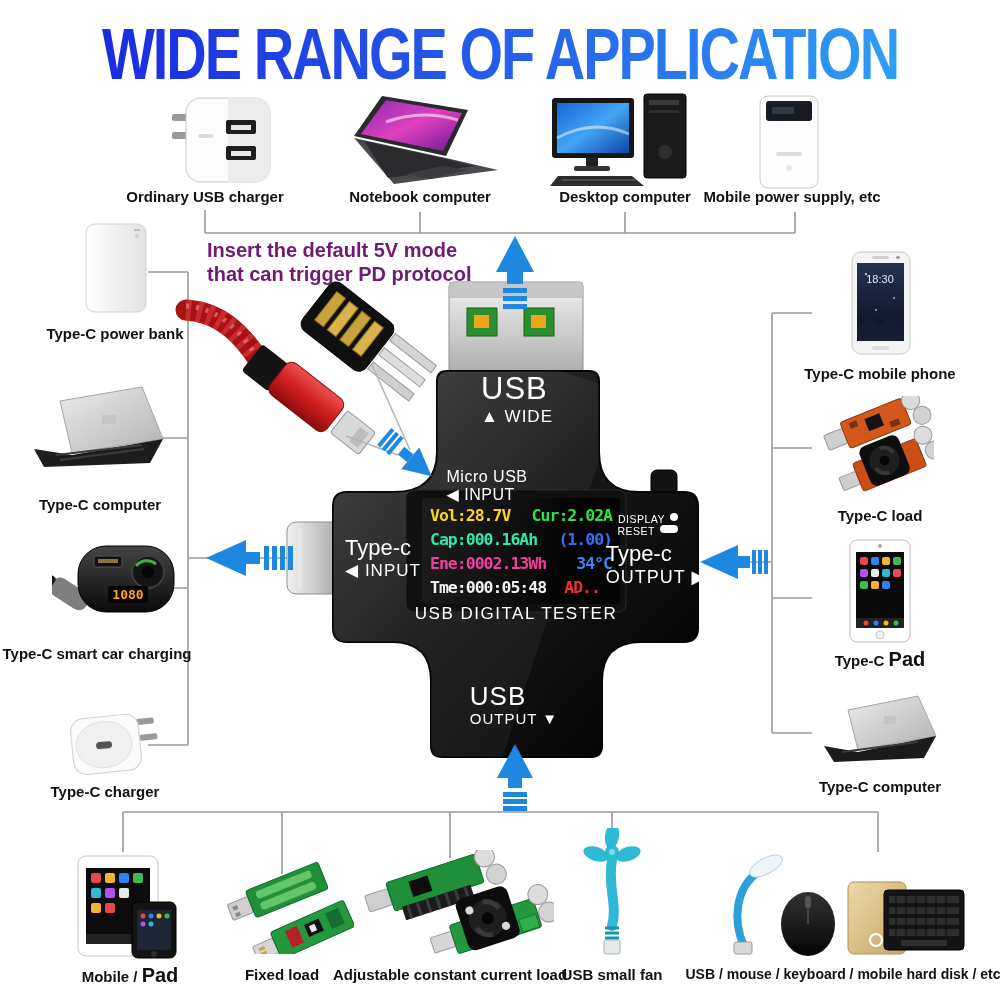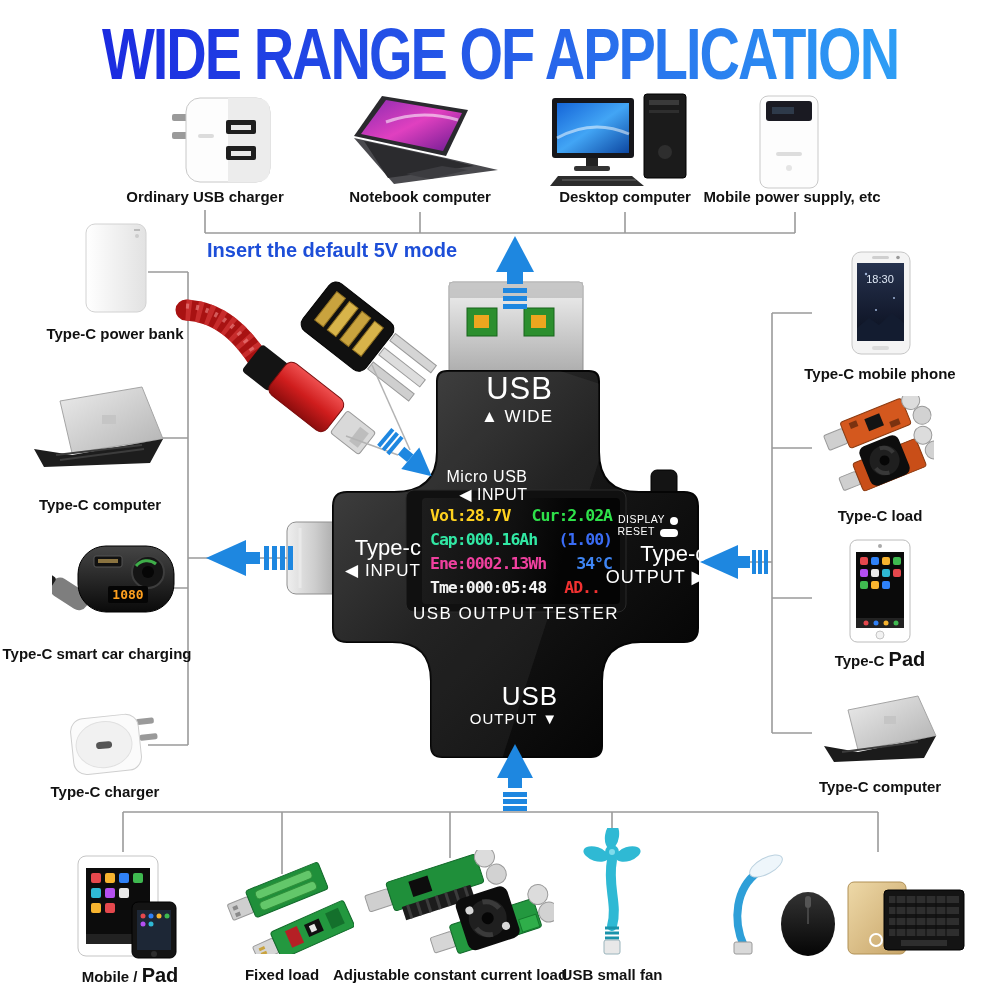--- a/index.html
+++ b/index.html
@@ -8,29 +8,29 @@
   .title{position:absolute;left:500px;top:12px;transform:translateX(-50%) scale(1.0,1.28);
          transform-origin:center top;font-weight:900;font-size:56px;letter-spacing:-2px;
          white-space:nowrap;background:linear-gradient(90deg,#1b2be0 0%,#2763ea 55%,#2e9ef5 100%);
          -webkit-background-clip:text;background-clip:text;color:transparent;}
   svg.layer{position:absolute;left:0;top:0;}
   .dev{position:absolute;}
   .dev svg{width:100%;height:100%;display:block;}
   .lbl{position:absolute;transform:translateX(-50%);font-weight:bold;font-size:15px;
        color:#111;white-space:nowrap;}
   .lbl .big{font-size:20px;letter-spacing:0;}
-  .note{position:absolute;left:207px;top:238px;font-weight:bold;font-size:20px;color:#1d4ed8;line-height:24px;}
-  .tlabel{position:absolute;transform:translateX(-50%);color:#fff;text-align:right;line-height:1.12;}
+  .note{position:absolute;left:207px;top:238px;font-weight:bold;font-size:20px;color:#701a75;line-height:24px;}
+  .tlabel{position:absolute;transform:translateX(-50%);color:#fff;text-align:left;line-height:1.12;}
   .t-big{font-size:31px;letter-spacing:1px;}
   .t-mid{font-size:22px;}
   .t-sub{font-size:17px;letter-spacing:1px;}
   .t-small{font-size:16px;letter-spacing:.5px;}
   .t-name{font-size:17px;letter-spacing:1.5px;}
   .dr{position:absolute;left:596px;top:513px;width:82px;color:#fff;font-size:10.5px;letter-spacing:.5px;}
-  .dr .row{display:flex;justify-content:flex-end;align-items:flex-end;gap:5px;height:12px;}
+  .dr .row{display:flex;justify-content:flex-end;align-items:flex-start;gap:5px;height:12px;}
   .dr .dot{width:8px;height:8px;border-radius:50%;background:#fff;display:inline-block;}
   .dr .pill{width:18px;height:8px;border-radius:4px;background:#fff;display:inline-block;}
   .screen{position:absolute;left:415px;top:498px;width:198px;height:106px;border-radius:4px;
           background:linear-gradient(100deg,#1d1d1d 0%,#101010 45%,#040404 70%);
           display:flex;flex-direction:column;justify-content:space-around;
           padding:5px 8px;box-sizing:border-box;
           font-family:"DejaVu Sans Mono",monospace;font-weight:bold;font-size:16.5px;letter-spacing:-1px;margin-left:7px;}
   .srow{display:flex;justify-content:space-between;align-items:baseline;white-space:nowrap;}
   .c-yel{color:#ffd21f}.c-grn{color:#2ee24a}.c-spg{color:#31e8a4}.c-blu{color:#3a6cf5}
   .c-pnk{color:#f0409f}.c-tmp{color:#3f86f5}.c-wht{color:#f2f2f2}.c-red{color:#f23131}
@@ -188,20 +188,21 @@
       <polygon points="44,0 16,-14 16,14"></polygon>
         <rect x="4" y="-5" width="12" height="10"></rect>
       <rect x="-6" y="-11" width="4" height="22"></rect>
         <rect x="-12" y="-11" width="4" height="22"></rect>
         <rect x="-18" y="-11" width="4" height="22"></rect>
     </g>
   </svg>
 
   <div class="note">
     <div>Insert the default 5V mode</div>
+    <div>that can trigger PD protocol</div>
   </div>
 
   <div class="screen">
     <div class="srow">
         <span><span class="c-yel">Vol</span><span class="c-yel">:28.7V</span></span>
       <span><span class="c-grn">Cur</span><span class="c-grn">:2.02A</span></span>
       </div>
     <div class="srow">
         <span><span class="c-spg">Cap</span><span class="c-spg">:000.16Ah</span></span>
       <span class="c-blu">(1.00)</span>
@@ -235,21 +236,21 @@
       </div>
     <div class="row">
         <span>RESET</span>
         <span class="pill"></span>
       </div>
   </div>
   <div class="tlabel" style="left:656px;top:542px">
     <div class="t-mid">Type-c</div>
     <div class="t-sub" style="font-size:18px">OUTPUT ▶</div>
   </div>
-  <div class="tlabel t-name" style="left:516px;top:604px">USB OUTPUT TESTER</div>
+  <div class="tlabel t-name" style="left:516px;top:604px">USB DIGITAL TESTER</div>
   <div class="tlabel" style="left:514px;top:682px">
     <div style="font-size:26px;letter-spacing:1px">USB</div>
     <div class="t-sub" style="font-size:15px">OUTPUT ▼</div>
   </div>
 
   <div class="dev" style="left:168px;top:96px;width:105px;height:88px">
     <svg viewBox="0 0 105 88">
         <rect x="4" y="18" width="18" height="7" rx="2" fill="#9a9a9a"></rect>
         <rect x="4" y="36" width="18" height="7" rx="2" fill="#9a9a9a"></rect>
       <rect x="18" y="2" width="84" height="84" rx="14" fill="#fdfdfd" stroke="#c8c8c8"></rect>
@@ -608,14 +609,15 @@
 
   <div class="lbl" style="left:880px;top:365px">Type-C mobile phone</div>
   <div class="lbl" style="left:880px;top:507px">Type-C load</div>
   <div class="lbl" style="left:880px;top:648px"><span>Type-C </span><span class="big">Pad</span></div>
   <div class="lbl" style="left:880px;top:778px">Type-C computer</div>
 
   <div class="lbl" style="left:130px;top:964px"><span>Mobile / </span><span class="big">Pad</span></div>
   <div class="lbl" style="left:282px;top:966px">Fixed load</div>
   <div class="lbl" style="left:450px;top:966px">Adjustable constant current load</div>
   <div class="lbl" style="left:612px;top:966px">USB small fan</div>
+  <div class="lbl" style="left:843px;top:966px;font-size:14px">USB / mouse / keyboard / mobile hard disk / etc</div>
 
 </div>
 
 </body></html>

